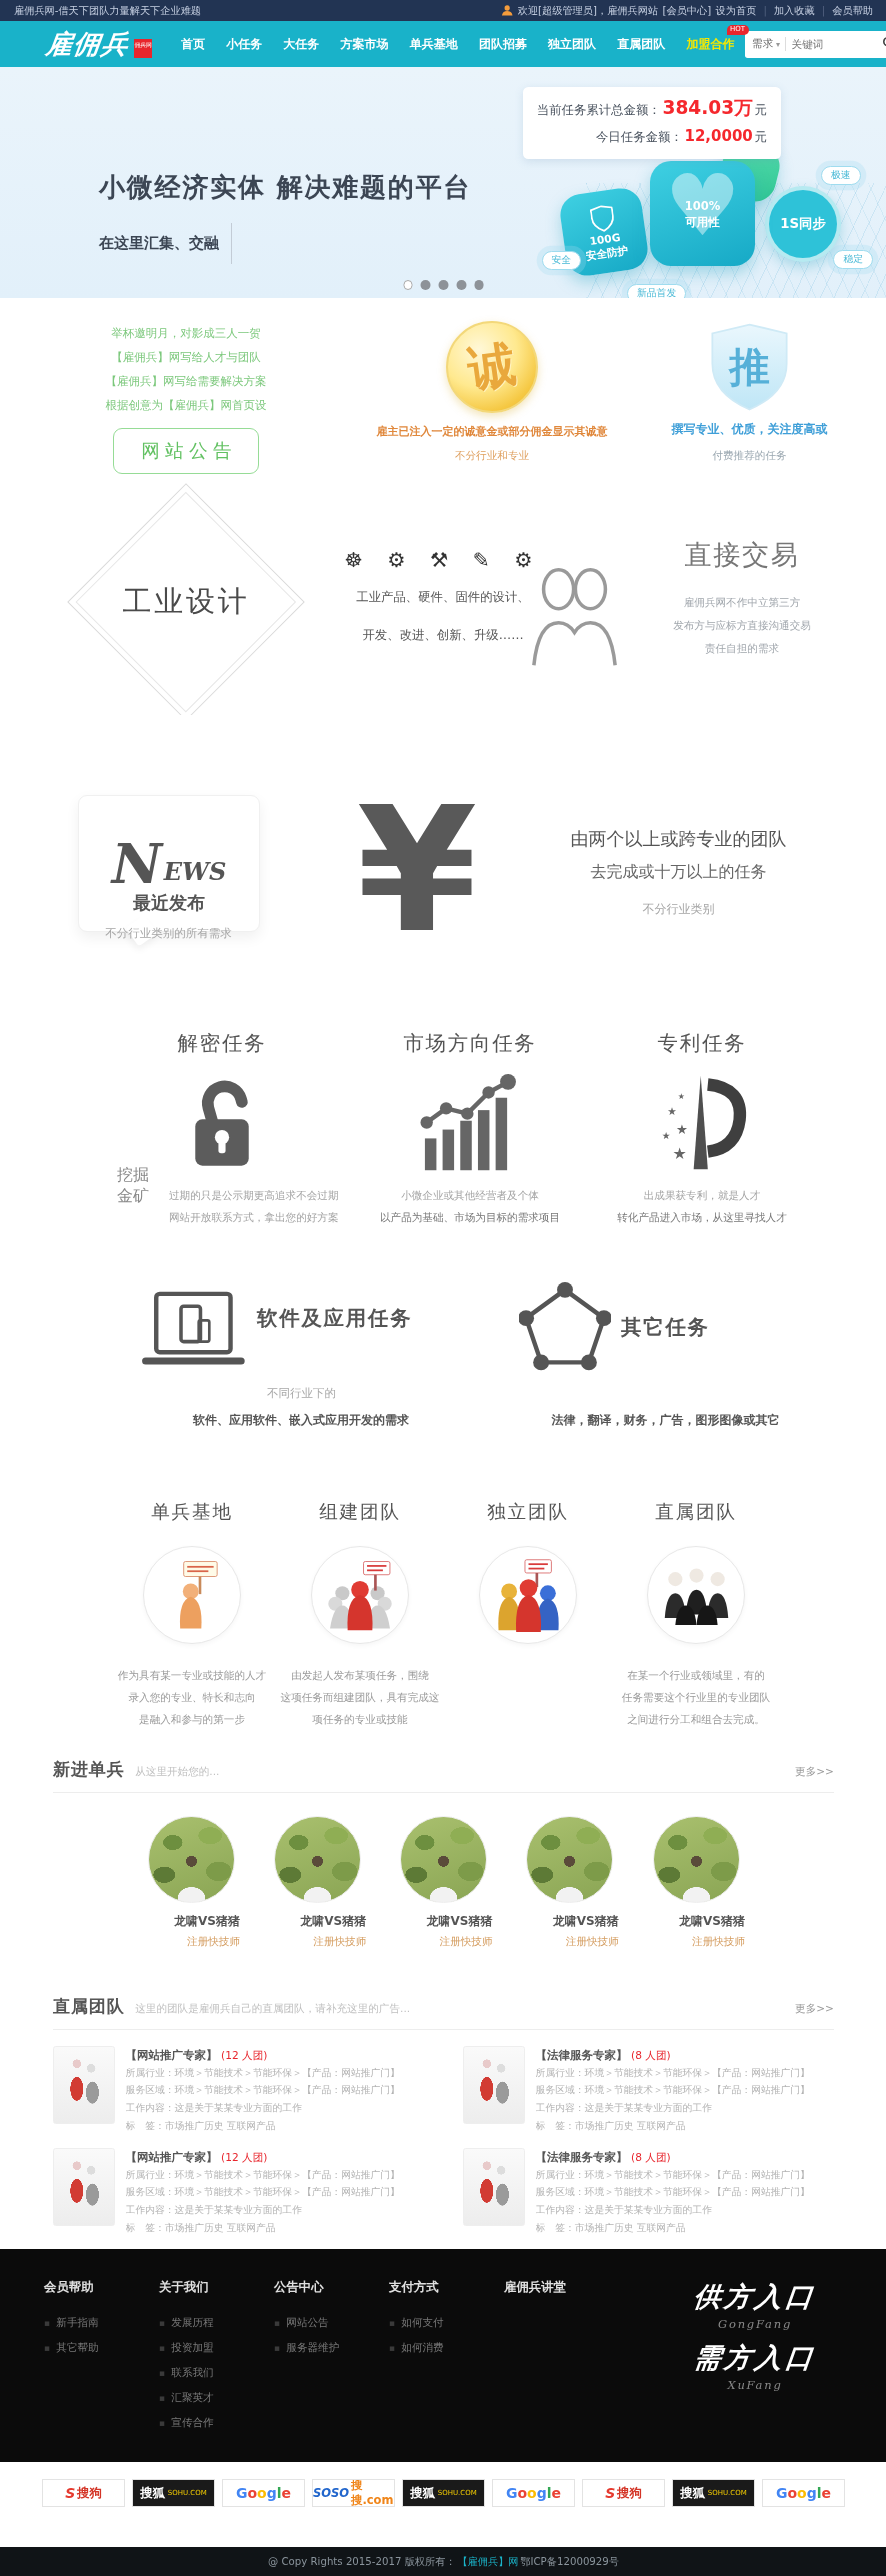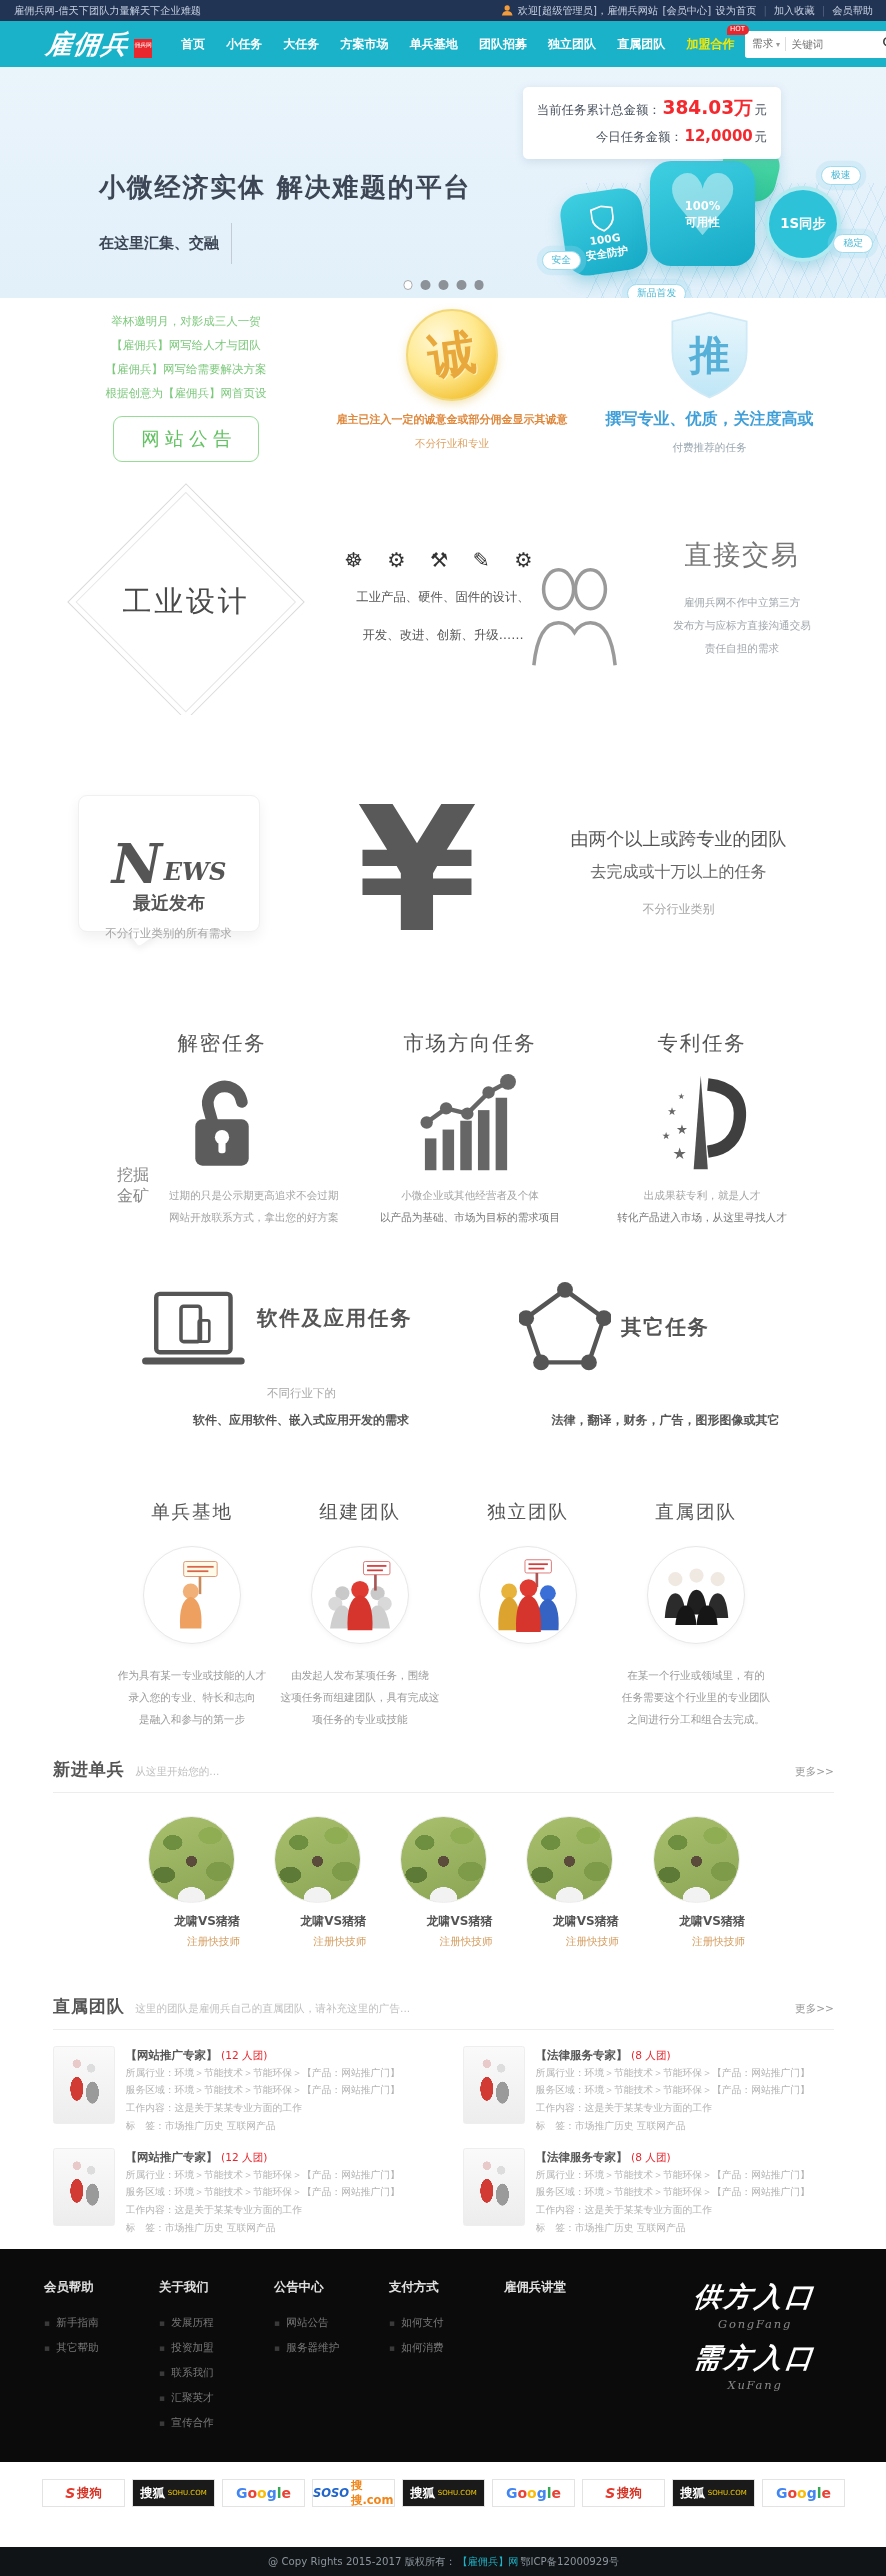--- a/index.html
+++ b/index.html
@@ -46,37 +46,37 @@
   .sq-heart .hglyph { position:absolute; font-size:85px; color:rgba(255,255,255,.45); line-height:1; top:1.8px; }
   .sq-heart .htxt { position:relative; color:#fff; font-size:11.5px; font-weight:bold; text-align:center; line-height:16px; }
   .sq-shield { width:82px; height:82px; left:18px; top:48px; z-index:2; transform:rotate(-8deg); display:flex; flex-direction:column; align-items:center; justify-content:center; color:#fff; }
   .sq-shield .stxt { font-size:10.6px; font-weight:bold; line-height:14px; text-align:center; }
   .sq-green { width:57px; height:57px; left:176px; top:0; background:linear-gradient(160deg,#57dfae,#2fc493); z-index:1; transform:rotate(14deg); }
   .circ-sync { position:absolute; width:76px; height:76px; border-radius:50%; background:#2ec2d8; border:4.4px solid rgba(255,255,255,.65); left:220px; top:43px; z-index:2; display:flex; align-items:center; justify-content:center; color:#fff; font-weight:bold; font-size:13.3px; box-shadow:0 5.3px 12.4px rgba(30,160,190,.3); }
   .pill { position:absolute; background:#fff; border:0.9px solid #9fdcef; color:#49b9d6; font-size:9.8px; padding:1.8px 9px; border-radius:10.6px; box-shadow:0 0 0 5.3px rgba(160,220,240,.28); white-space:nowrap; z-index:4; }
   .pill-safe { left:-3.5px; top:108px; }
   .pill-fast { right:3.5px; top:23px; }
   .pill-new { left:82px; top:133px;margin-top:8px; }
-  .pill-stable { right:-9px; top:91px; }
+  .pill-stable { right:-9px; top:107px; }
   .dots { position:absolute; left:50%; transform:translateX(-50%); bottom:8px; display:flex; gap:8px; z-index:6; }
   .dot { width:9.8px; height:9.8px; border-radius:50%; background:#8d9298; cursor:pointer; }
   .dot.active { background:#fff; border:0.9px solid #aaa; }
 
   
-  .notice { height:204px; background:#fff; display:flex; padding:11px 53px 0; }
+  .notice { height:204px; background:#fff; display:flex; padding:23px 53px 0;gap:40px; }
   .n-col1 { width:266px; text-align:center; }
   .green-line { font-size:11.5px; color:#7cc87c; line-height:24px; }
   .notice-btn { margin-top:10.6px; display:inline-block; border:0.9px solid #96dc96; color:#62c162; font-size:18.6px; letter-spacing:5.3px; padding:9px 21px 9px 27px; border-radius:9px; cursor:pointer; }
   .n-col2 { width:266px; text-align:center; }
   .coin { width:92px; height:92px; border-radius:50%; margin:0 auto 10.6px; background:radial-gradient(circle at 35% 30%,#fff8d8,#ffe98f 45%,#f5c843 75%,#e8b12e); border:2.7px solid #f3d87a; box-shadow:0 3.5px 9px rgba(220,180,60,.35); display:flex; align-items:center; justify-content:center; }
   .coin span { font-size:48px; color:#e9a83c; font-family:"DejaVu Serif","Liberation Serif",serif; font-weight:bold; transform:rotate(-8deg); text-shadow:0.9px 0.9px 0 #fff3c0; }
   .coin-cap { font-size:11px; color:#e0883c; font-weight:bold; margin-top:3.5px; }
   .coin-sub { font-size:10.6px; color:#dfa05f; margin-top:10.6px; }
   .n-col3 { flex:1; text-align:center; }
-  .shield-cap { font-size:16px; color:#3f9fd8; font-weight:bold; margin-top:5.3px; }
+  .shield-cap { font-size:12px; color:#3f9fd8; font-weight:bold; margin-top:5.3px; }
   .shield-sub { font-size:10.6px; color:#9aa7b0; margin-top:10.6px; }
 
   
   .industry { height:213px; background:#fff; position:relative; }
   .diamond { position:absolute; left:102px; top:16px; width:168px; height:168px; }
   .d1,.d2 { position:absolute; border:0.9px solid #d9d9d9; }
   .d1 { inset:0; transform:rotate(45deg); }
   .d2 { inset:6.2px; transform:rotate(45deg); border-color:#e7e7e7; }
   .diamond-label { position:absolute; inset:0; display:flex; align-items:center; justify-content:center; font-size:29px; color:#4a4a4a; letter-spacing:2.7px; }
   .ind-mid { position:absolute; left:319px; top:46px; width:248px; text-align:center; }

